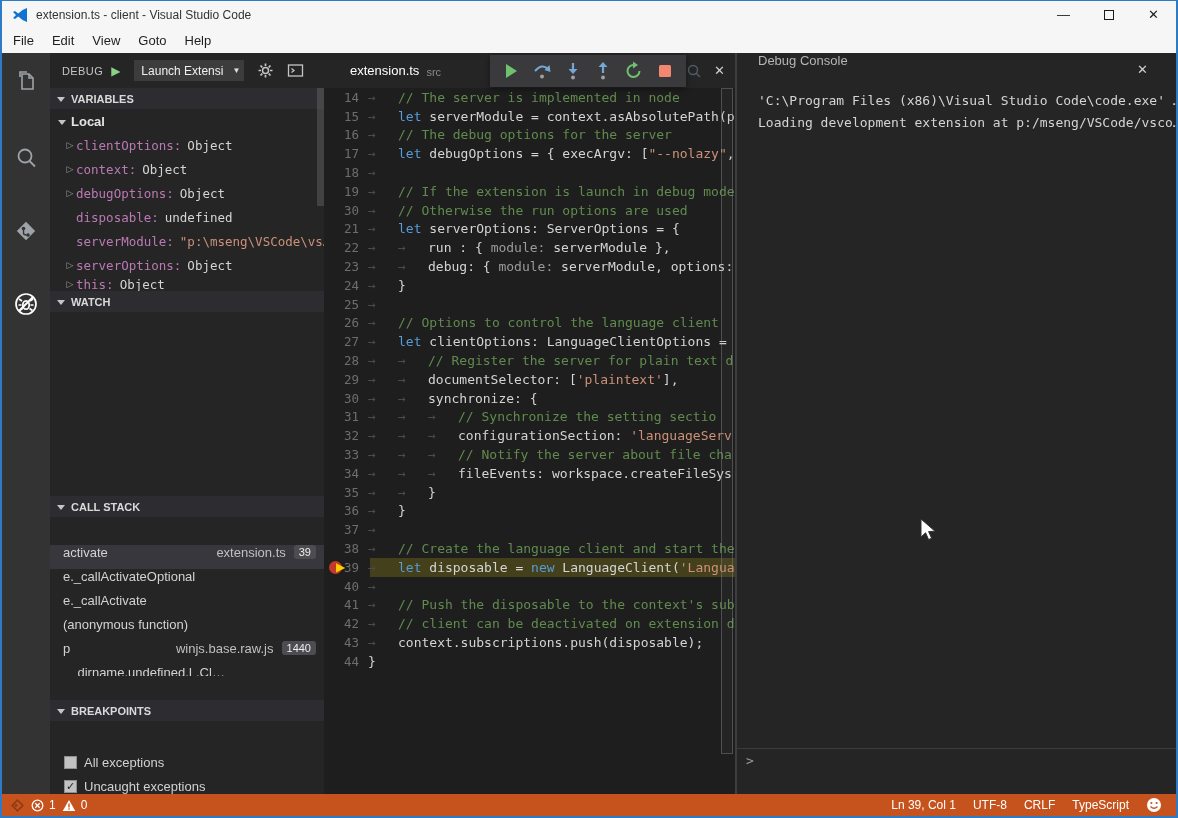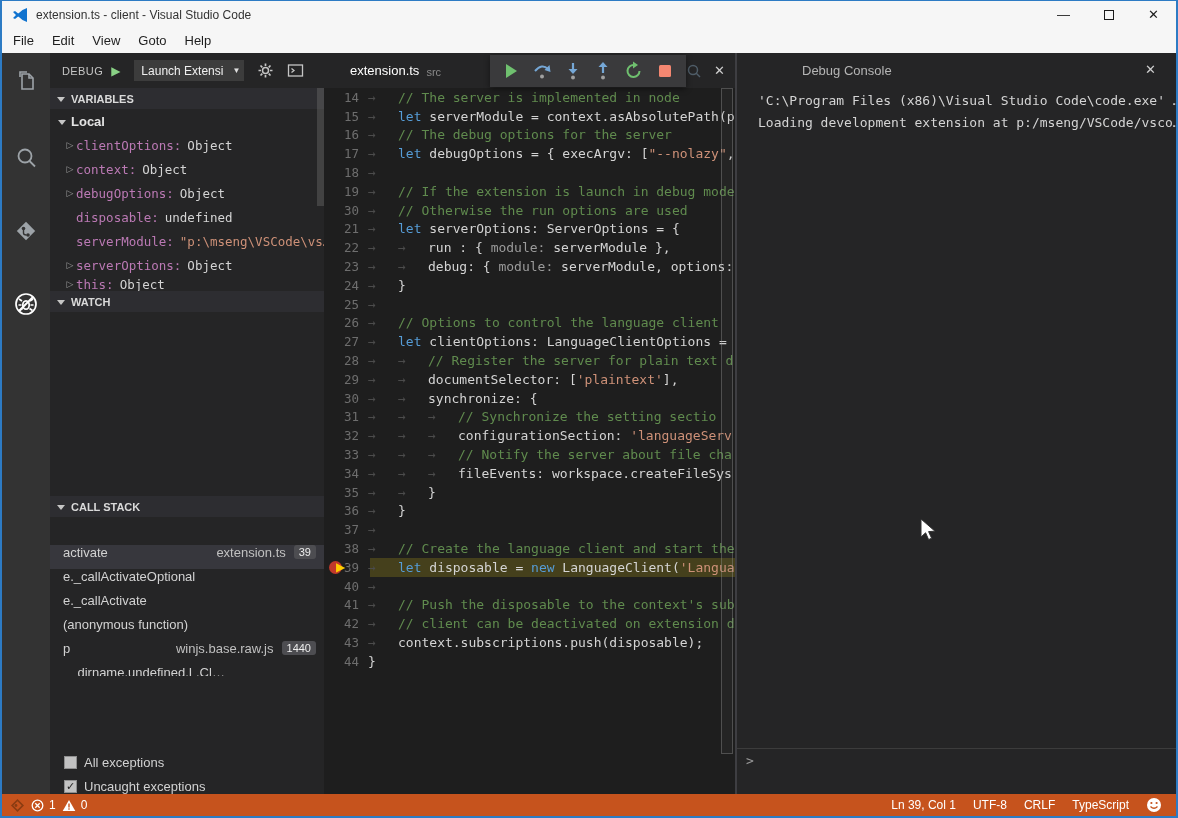--- a/index.html
+++ b/index.html
@@ -99,21 +99,21 @@
 
   .bp-marker { position:absolute; left:5px; top:505px; width:24px; height:19px; z-index:3; }
   .bp-dot { position:absolute; left:0; top:3px; width:13px; height:13px; border-radius:50%; background:#c0392b; }
   .bp-arrow { position:absolute; left:7px; top:1.5px; color:#ffcc00; font-size:12px; }
 
   .editor-scrollbar { position:absolute; right:2px; top:35px; width:12px; height:666px;
                       border:1px solid rgba(160,160,160,0.35); background:rgba(121,121,121,0.08); }
 
   
   .panel { flex:1 1 auto; background:#252526; position:relative; overflow:hidden; }
-  .panel-title { position:absolute; top:0; left:0; right:4px; height:35px; display:flex; align-items:center;margin-left:44px; }
+  .panel-title { position:absolute; top:0; left:0; right:12px; height:35px; display:flex; align-items:flex-start; }
   .panel-title-text { color:#b5b5b5; font-size:13px; margin-left:21px; }
   .panel-close { position:absolute; right:16px; top:9px; color:#d0d0d0; font-size:13px; }
   .console-lines { position:absolute; top:37px; left:0; right:0;
                    font-family:"DejaVu Sans Mono", monospace; font-size:13px; color:#d4d4d4; }
   .console-line { height:22px; line-height:22px; padding-left:21px; white-space:pre; overflow:hidden; }
   .repl { position:absolute; left:0; right:0; top:695px; height:24px; border-top:1px solid #3c3c3c;
           display:flex; align-items:center; }
   .repl-prompt { color:#9a9a9a; font-family:"DejaVu Sans Mono", monospace; font-size:13px; margin-left:9px; }
 
   
@@ -271,20 +271,24 @@
           <div class="frame-row">
             <span class="frame-name">p</span>
             <span class="frame-file">winjs.base.raw.js</span>
             <span class="badge">1440</span>
           </div>
           <div class="frame-row row-clipped" style="height: 11px;">
             <span class="frame-name">__dirname.undefined.L.Cl…</span>
           </div>
         </div>
 
+      <div class="section-header" style="top:647px">
+        <span class="twisty"></span>
+        <span>BREAKPOINTS</span>
+      </div>
       <div style="position:absolute; top:697px; left:0; right:0;" id="bp-body">
           <div class="bp-row">
             <span class="checkbox"></span>
             <span>All exceptions</span>
           </div>
           <div class="bp-row">
             <span class="checkbox">✓</span>
             <span>Uncaught exceptions</span>
           </div>
           <div class="bp-row">

